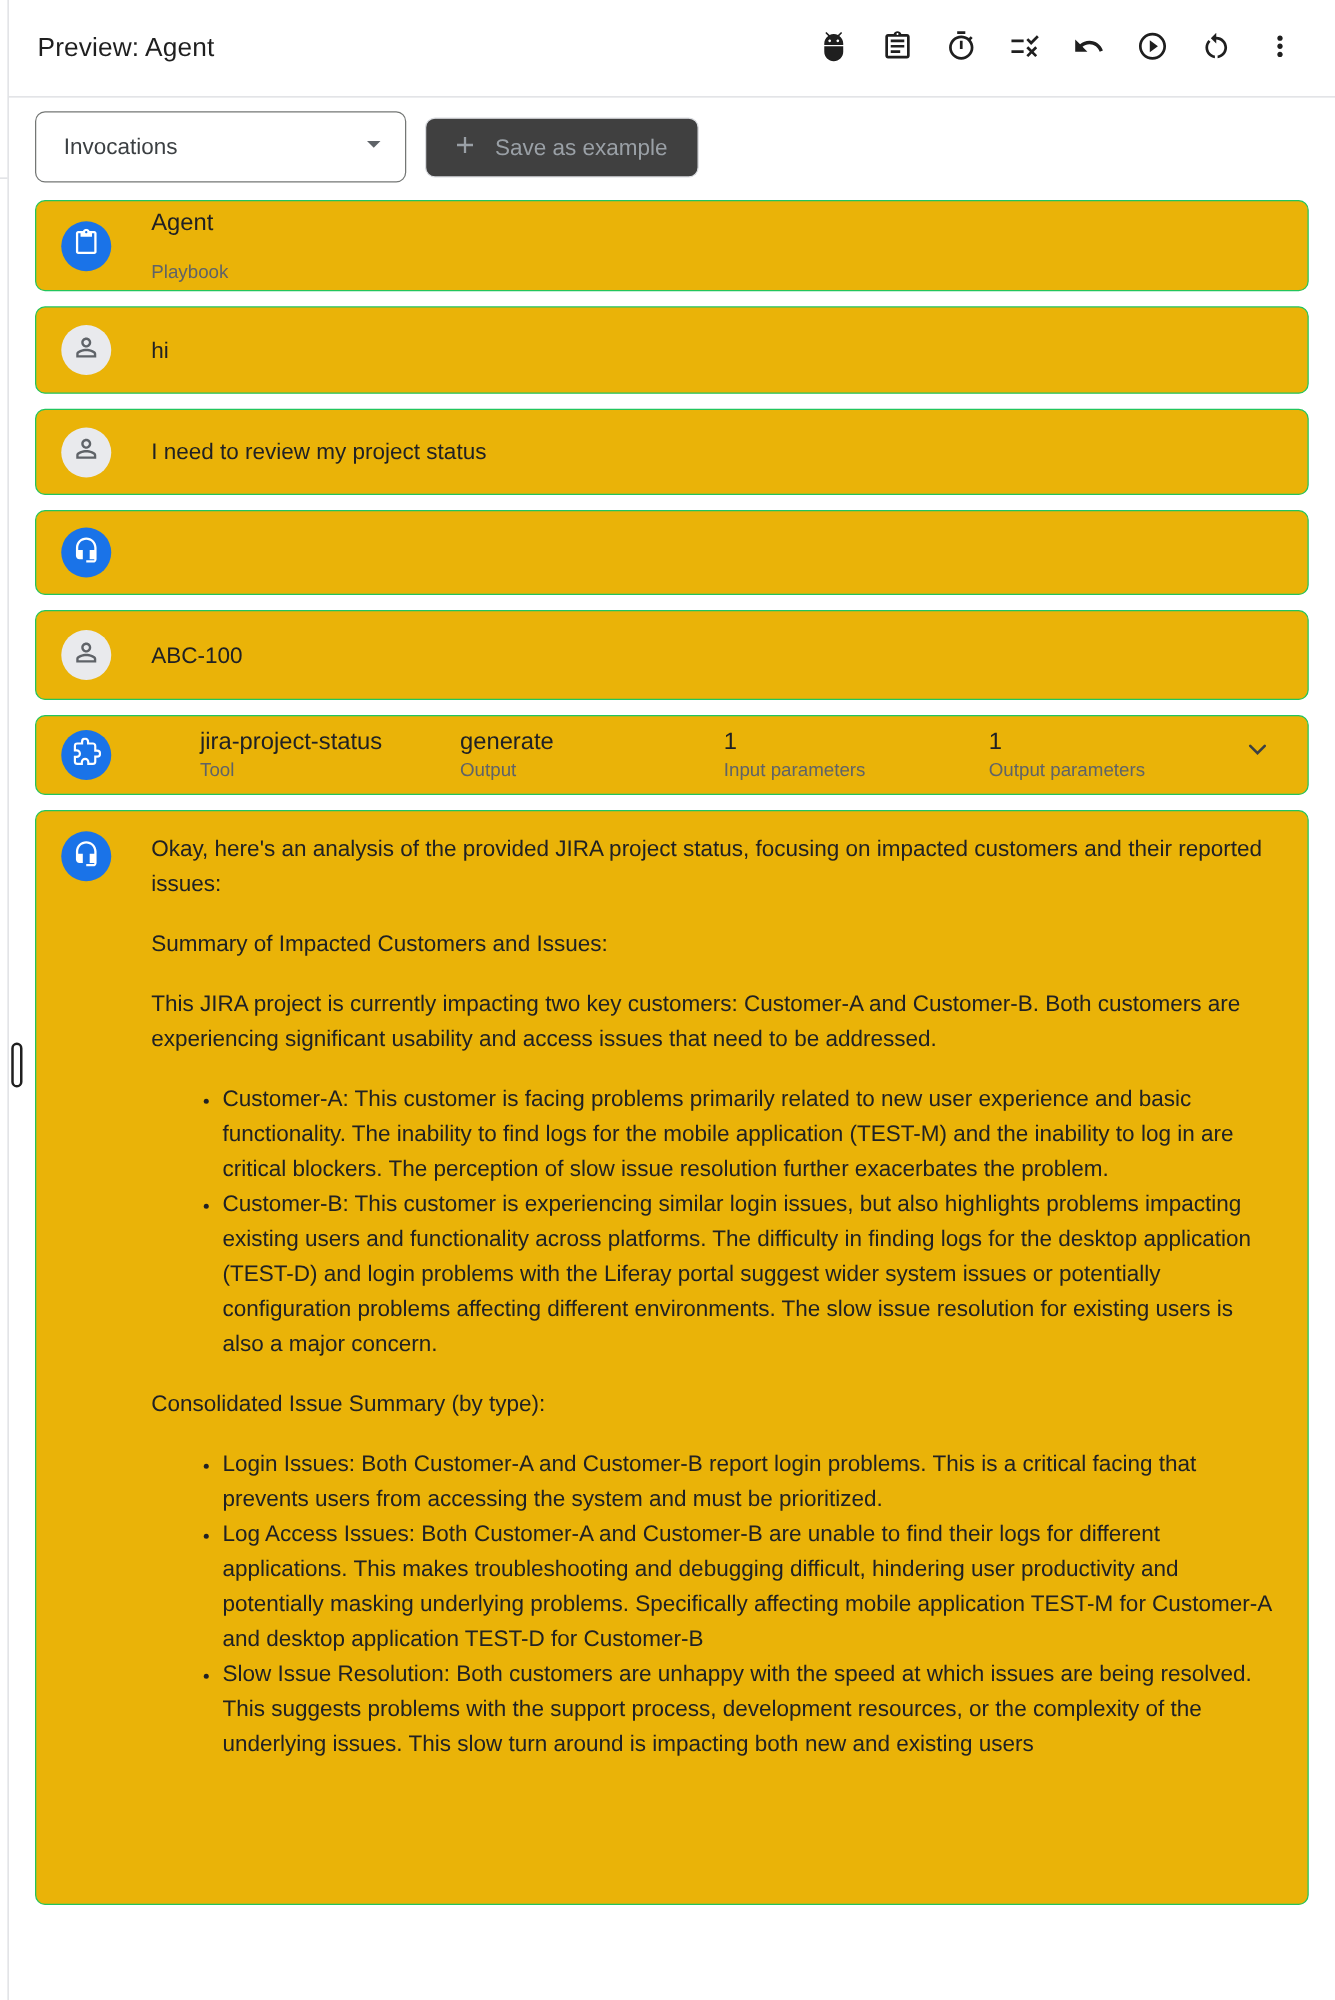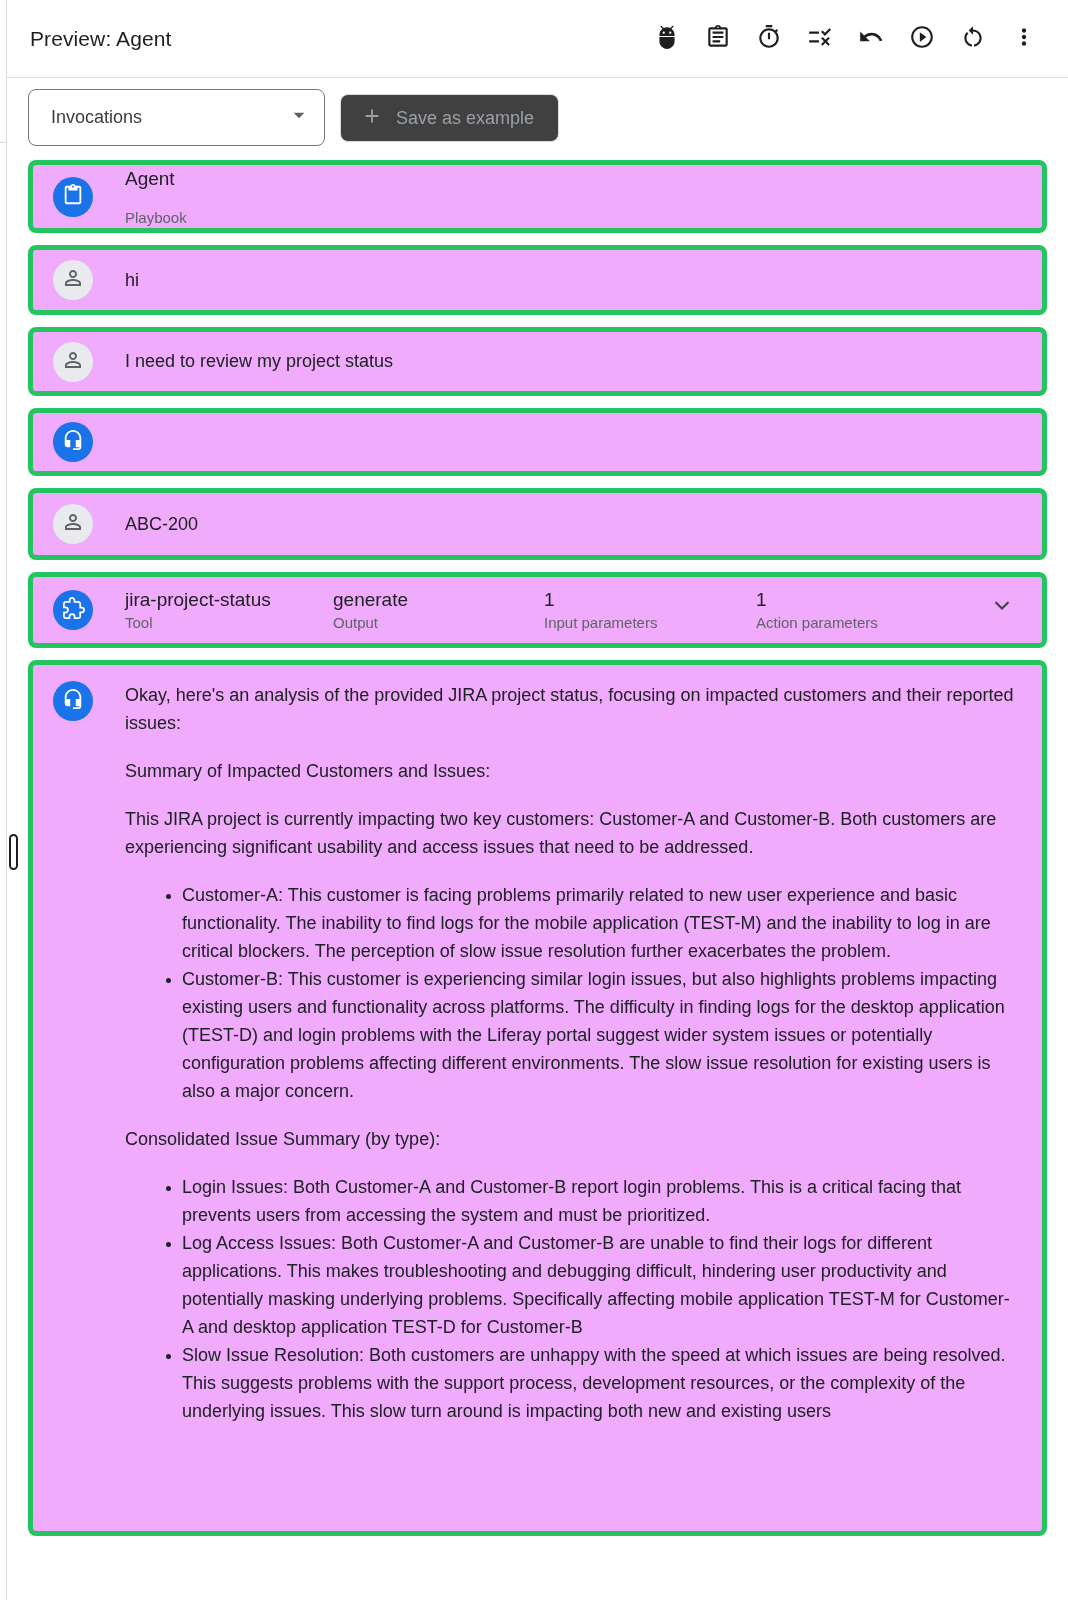--- a/index.html
+++ b/index.html
@@ -44,38 +44,38 @@
   .save-btn {
     margin-top: 5px; height: 48px; display: flex; align-items: center; gap: 13px;
     padding: 0 24px 0 20px; border: 1px solid #dadce0; border-radius: 8px; background: #404040;
     color: #9aa0a6; font-size: 18px; font-family: inherit; cursor: default;
   }
 
   
   .conversation { padding: 14px 21px 0; }
   .card {
     position: relative; display: flex; align-items: center;
-    border: 5px solid #22c55e; border-radius: 8px; background: #f0abfc;
+    border: 1px solid #22c55e; border-radius: 8px; background: #eab308;
     margin-bottom: 12px; padding: 0 24px 0 20px;
   }
   .avatar {
     width: 40px; height: 40px; border-radius: 50%; flex: none;
     display: flex; align-items: center; justify-content: center;
   }
   .avatar-blue { background: #1a73e8; }
   .avatar-gray { background: #e9eaed; }
   .msg { margin-left: 32px; font-size: 18px; color: #202124; }
 
   .c-playbook { height: 73px; }
   .c-u1 { height: 70px; }
   .c-a1 { height: 68px; }
   .c-u2 { height: 69px; }
   .c-a2 { height: 68px; }
   .c-u3 { height: 72px; }
-  .c-tool { height: 76px; }
+  .c-tool { height: 64px; gap: 39px; }
   .c-long { height: 876px; align-items: flex-start; padding-top: 16px; padding-right: 28px; }
 
   .two-line { margin-left: 32px; }
   .two-line .title { font-size: 19px; color: #202124; }
   .two-line .sub { font-size: 15px; color: #5f6368; margin-top: 19px; }
 
   .tool-cols { display: flex; align-items: flex-start; margin-left: 32px; flex: 1; }
   .tcol1 { width: 208px; } .tcol2 { width: 211px; } .tcol3 { width: 212px; } .tcol4 { flex: 1; }
   .tval { font-size: 19px; color: #202124; }
   .tlab { font-size: 15px; color: #5f6368; margin-top: 3px; }
@@ -201,21 +201,21 @@
               </svg></span>
         </div>
       </div>
 
       <div class="card c-u3">
         <div class="avatar avatar-gray">
           <span><svg width="24" height="24" viewBox="0 0 24 24" fill="#5f6368">
                 <path d="M12 5.9c1.16 0 2.1.94 2.1 2.1s-.94 2.1-2.1 2.1S9.9 9.16 9.9 8s.94-2.1 2.1-2.1m0 9c2.97 0 6.1 1.46 6.1 2.1v1.1H5.9V17c0-.64 3.13-2.1 6.1-2.1M12 4C9.79 4 8 5.79 8 8s1.79 4 4 4 4-1.79 4-4-1.79-4-4-4zm0 9c-2.67 0-8 1.34-8 4v3h16v-3c0-2.66-5.33-4-8-4z"></path>
               </svg></span>
         </div>
-        <div class="msg">ABC-200</div>
+        <div class="msg">ABC-100</div>
       </div>
 
       <div class="card c-tool">
         <div class="avatar avatar-blue">
           <span><svg width="23" height="23" viewBox="0 0 24 24" fill="none" stroke="#fff" stroke-width="1.8">
                 <path d="M20.5 11H19V7c0-1.1-.9-2-2-2h-4V3.5C13 2.12 11.88 1 10.5 1S8 2.12 8 3.5V5H4c-1.1 0-1.99.9-1.99 2v3.8H3.5c1.49 0 2.7 1.21 2.7 2.7s-1.21 2.7-2.7 2.7H2V20c0 1.1.9 2 2 2h3.8v-1.5c0-1.49 1.21-2.7 2.7-2.7 1.49 0 2.7 1.21 2.7 2.7V22H17c1.1 0 2-.9 2-2v-4h1.5c1.38 0 2.5-1.12 2.5-2.5S21.88 11 20.5 11z"></path>
               </svg></span>
         </div>
         <div class="tool-cols">
           <div class="tcol1">
@@ -225,21 +225,21 @@
           <div class="tcol2">
             <div class="tval">generate</div>
             <div class="tlab">Output</div>
           </div>
           <div class="tcol3">
             <div class="tval">1</div>
             <div class="tlab">Input parameters</div>
           </div>
           <div class="tcol4">
             <div class="tval">1</div>
-            <div class="tlab">Action parameters</div>
+            <div class="tlab">Output parameters</div>
           </div>
           <button class="expand-btn">
             <span><svg width="28" height="28" viewBox="0 0 24 24" fill="none" stroke="#3c4043" stroke-width="1.8" stroke-linecap="round">
                   <path d="M7 10l5 5 5-5"></path>
                 </svg></span>
           </button>
         </div>
       </div>
 
       <div class="card c-long">

